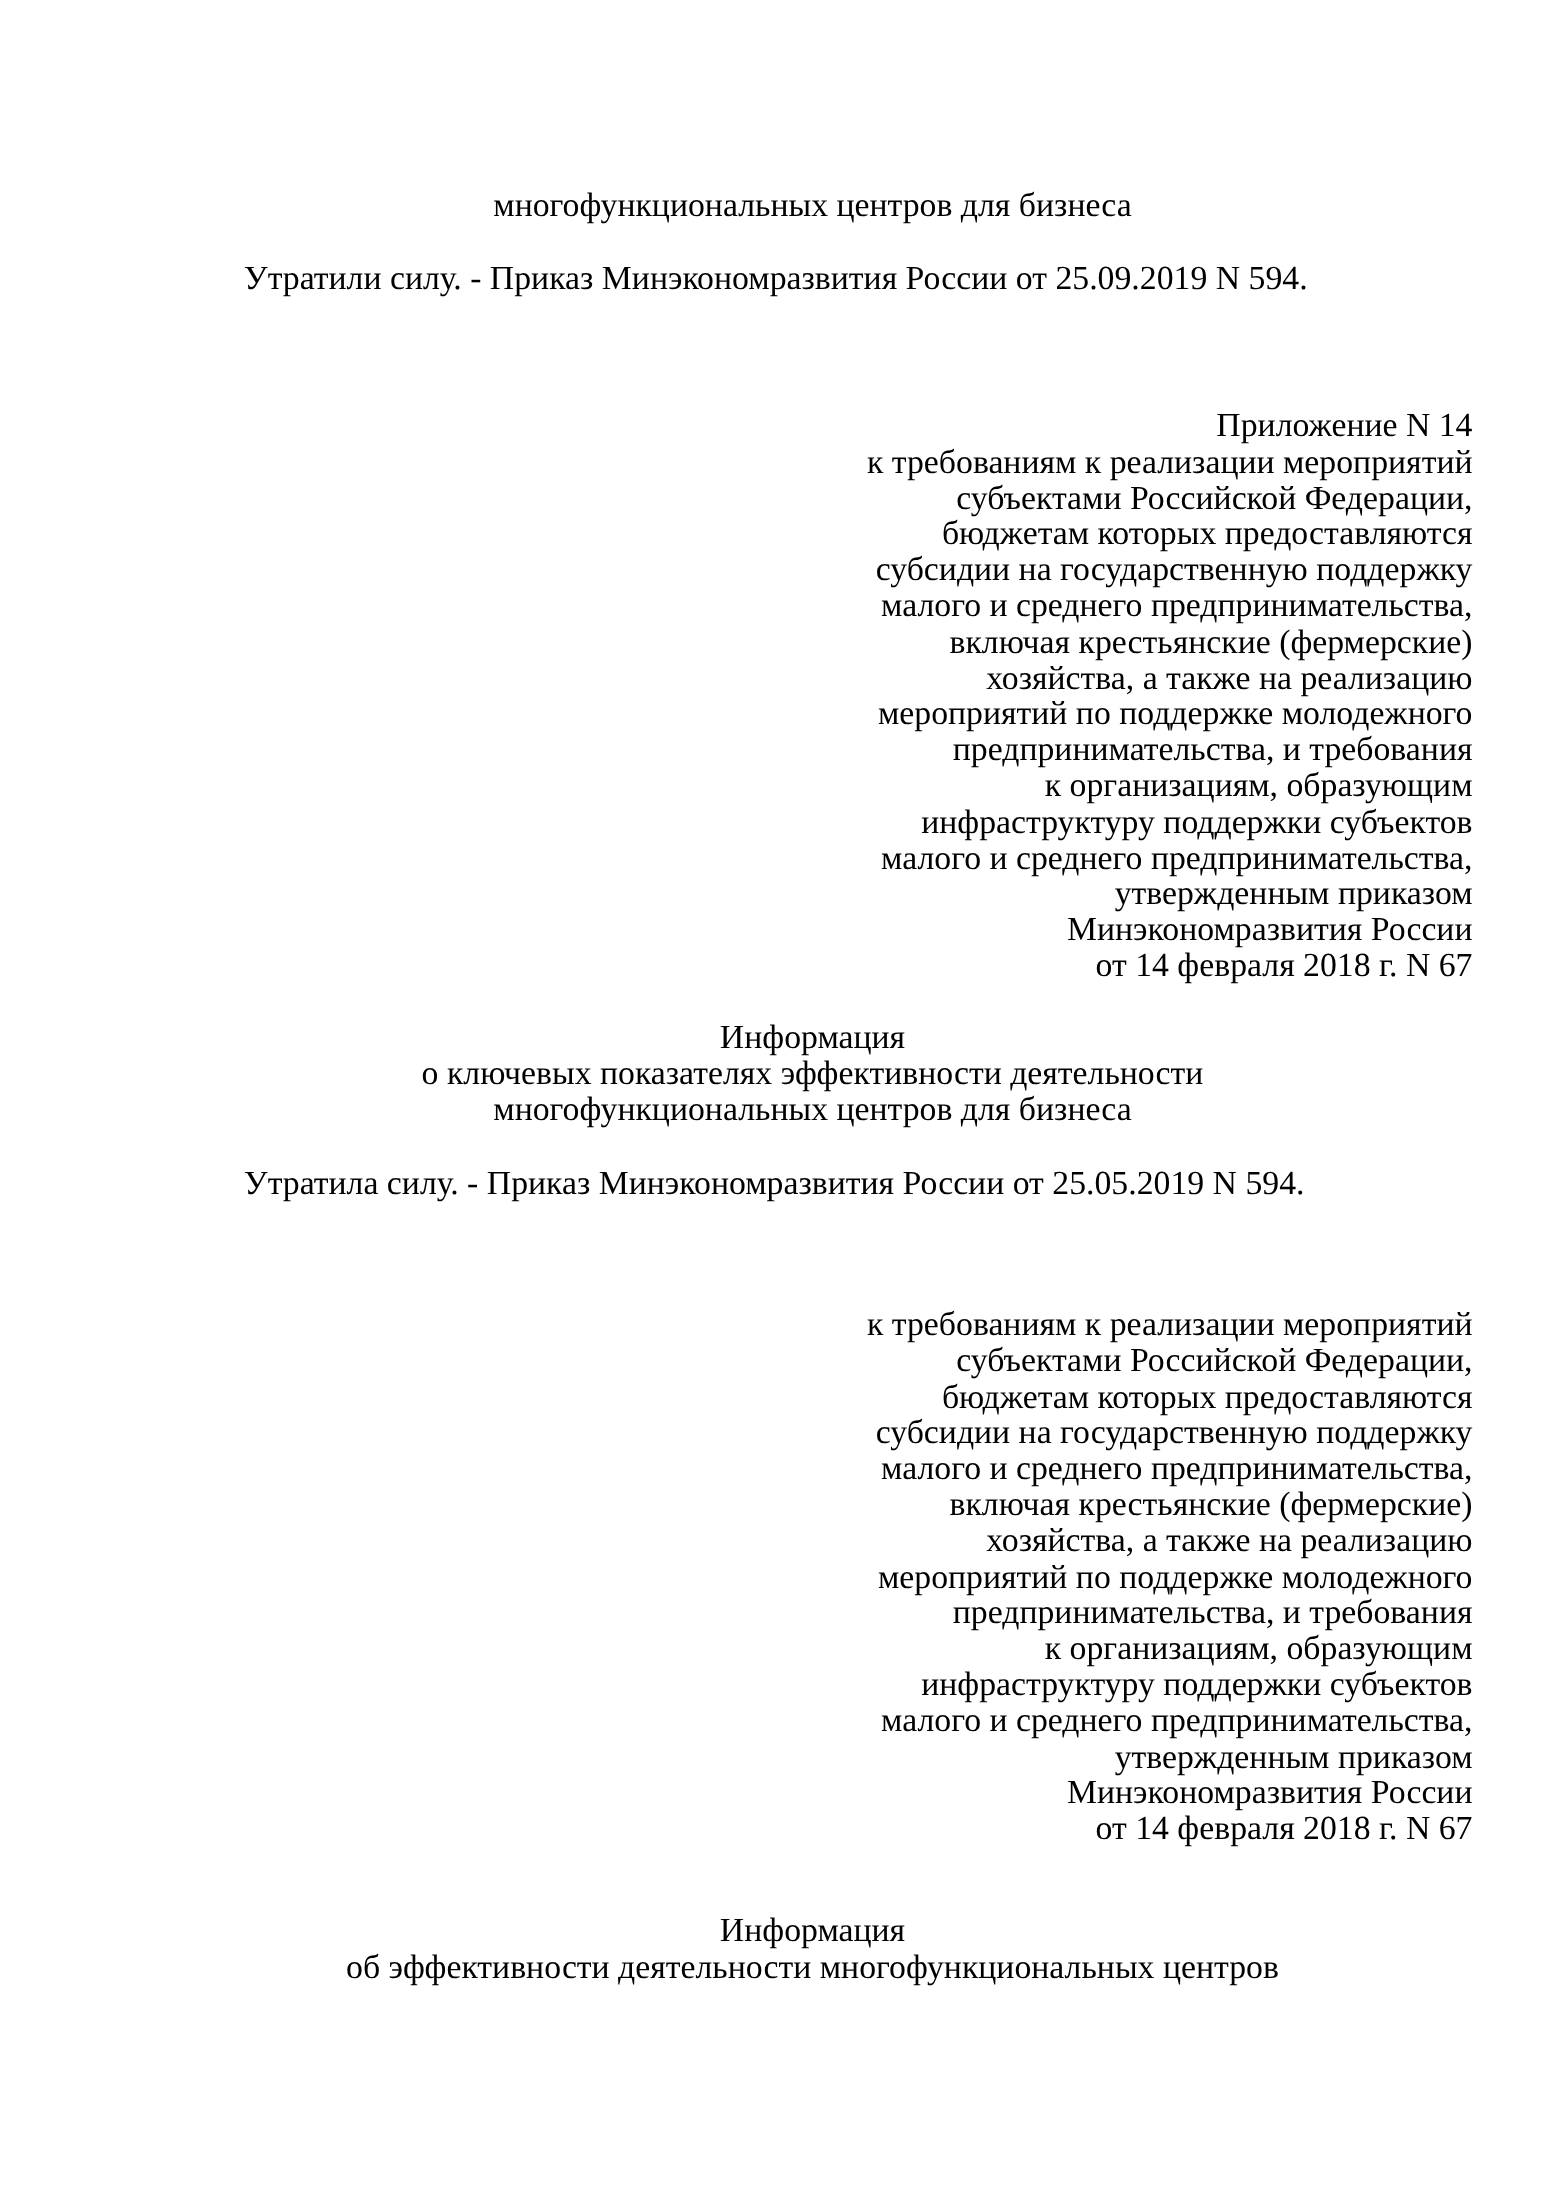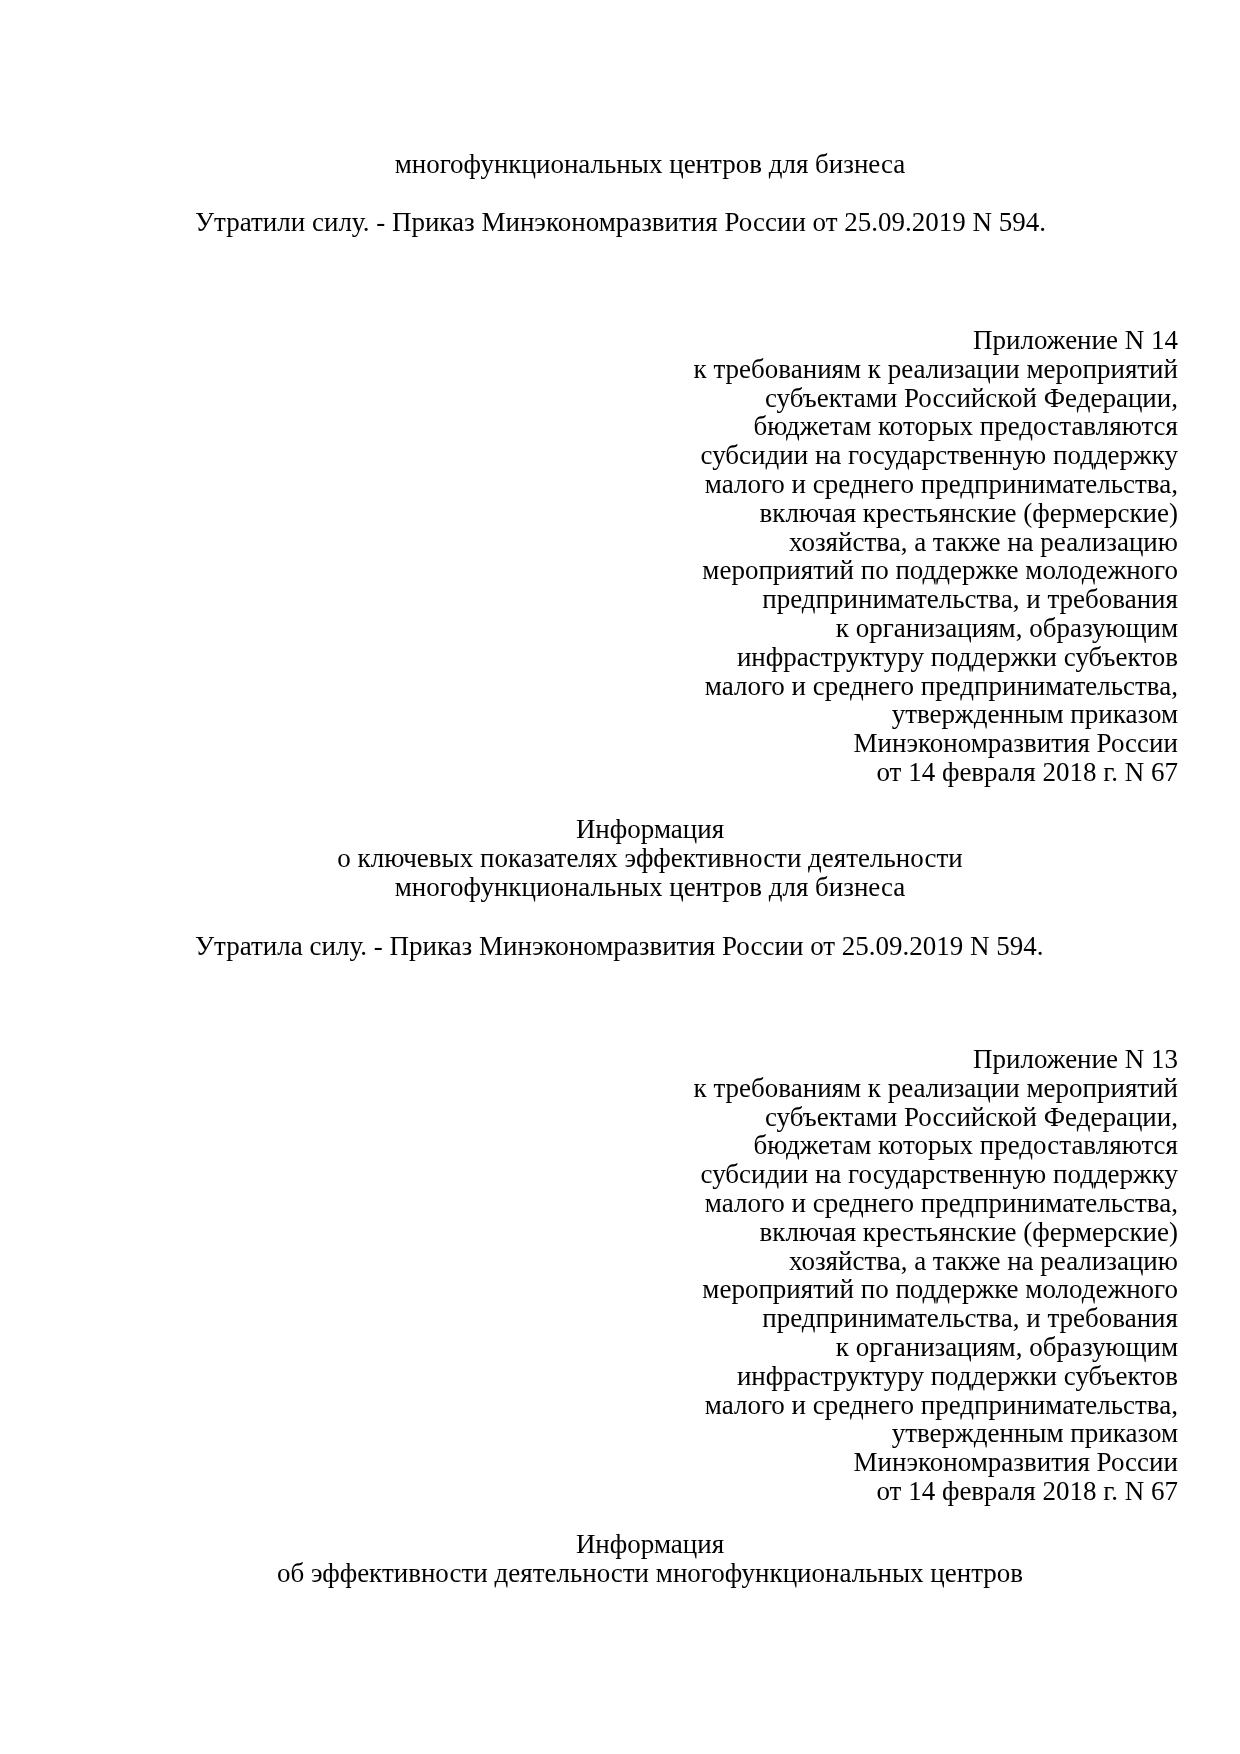--- a/index.html
+++ b/index.html
@@ -79,25 +79,24 @@
   <div>от 14 февраля 2018 г. N 67</div>
 </div>
 
 <div class="heading-block" style="top:815px;">
   <div>Информация</div>
   <div>о ключевых показателях эффективности деятельности</div>
   <div>многофункциональных центров для бизнеса</div>
 </div>
 
 <div class="repeal" style="top:932px;">
-  <span>Утратила силу. - Приказ Минэкономразвития России от 25.09.2019 N 594.</span>
+  <span>Утратила силу. - Приказ Минэкономразвития России от 25.05.2019 N 594.</span>
 </div>
 
 <div class="appendix" style="top:1045px;">
-  <div>Приложение N 13</div>
   <div>к требованиям к реализации мероприятий</div>
   <div>субъектами Российской Федерации,</div>
   <div>бюджетам которых предоставляются</div>
   <div>субсидии на государственную поддержку</div>
   <div>малого и среднего предпринимательства,</div>
   <div>включая крестьянские (фермерские)</div>
   <div>хозяйства, а также на реализацию</div>
   <div>мероприятий по поддержке молодежного</div>
   <div>предпринимательства, и требования</div>
   <div>к организациям, образующим</div>

